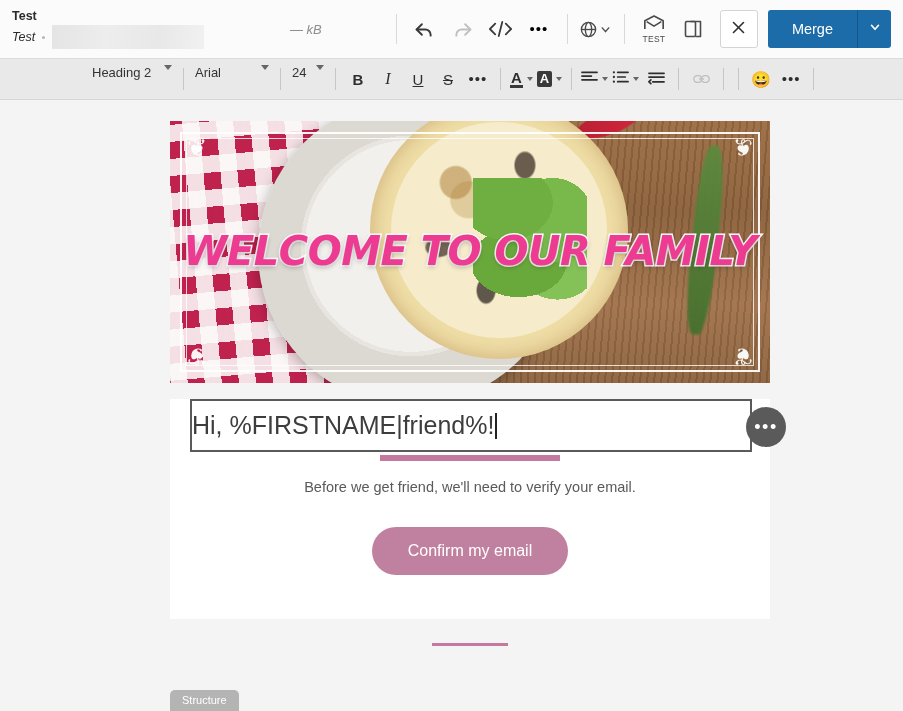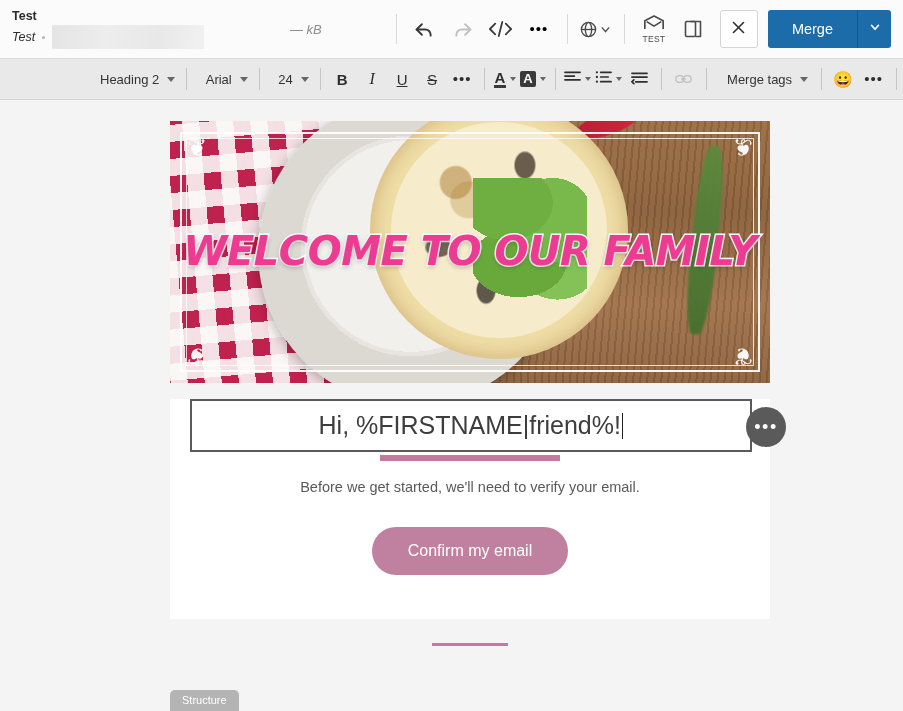--- a/index.html
+++ b/index.html
@@ -95,22 +95,22 @@
   .fmtbar {
     height: 41px;
     background: #e9e9e9;
     border-bottom: 1px solid #d6d6d6;
     display: flex; align-items: center;
     padding-left: 88px;
     gap: 0;
   }
   .fsep { width: 1px; height: 22px; background: #c6c6c6; margin: 0 7px; }
   .dropdown {
-    display: flex; align-items: center; cursor: pointer;
-    height: 28px; padding: 0 4px; border-radius: 3px; margin-left: 8px;
+    display: flex; cursor: pointer;
+    height: 28px; padding: 0 4px; border-radius: 3px;
   }
   .dd-label { font-size: 13px; color: #333; white-space: nowrap; }
   .dd-caret {
     width: 0; height: 0; margin-left: 8px;
     border-left: 4px solid transparent; border-right: 4px solid transparent;
     border-top: 5px solid #666;
   }
   .dd-heading { width: 88px; justify-content: space-between; }
   .dd-font { width: 82px; justify-content: space-between; }
   .dd-size { width: 40px; justify-content: space-between; }
@@ -260,21 +260,21 @@
   }
 
   
   .sel-wrap { position: relative; }
   .sel-box {
     position: relative;
     margin: 16px 0 0 20px;
     width: 562px; height: 53px;
     border: 2px solid #5a5a5a;
     background: #ffffff;
-    display: flex; align-items: center; justify-content: center;
+    display: flex; align-items: center; 
     z-index: 3;
   }
   .sel-text {
     font-family: "Liberation Sans", sans-serif;
     font-size: 25px; color: #3d3d3d; white-space: nowrap;
   }
   .caret-bar {
     display: inline-block; width: 1.5px; height: 26px;
     background: #222; vertical-align: -5px; margin-left: 1px;
   }
@@ -529,24 +529,20 @@
       <svg width="17" height="12" viewBox="0 0 20 12" fill="none" stroke="#6a6a6a" stroke-width="1.6">
         <rect x="1" y="2" width="9" height="8" rx="4"></rect>
         <rect x="10" y="2" width="9" height="8" rx="4"></rect>
         <line x1="7" y1="6" x2="13" y2="6"></line>
       </svg>
     </span>
   </div>
 
   <div class="fsep"></div>
 
-  <div class="dropdown dd-merge">
-    <span class="dd-label">Merge tags</span>
-    <span class="dd-caret"></span>
-  </div>
 
   <div class="fsep"></div>
 
   <div class="fbtn">
       <span class="emoji">😀</span>
     </div>
   <div class="fbtn">
       <span class="dots">•••</span>
     </div>
   <div class="fsep"></div>
@@ -582,21 +578,21 @@
       <div class="sel-box">
         <span class="sel-text"><span>Hi, %FIRSTNAME|friend%!</span></span>
         <span class="caret-bar"></span>
         <div class="sel-handle">•••</div>
       </div>
       <div class="pink-rule"></div>
     </div>
 
     <div class="white-block">
       <div class="body-copy">
-        <div>Before we get started, we'll need to verify your email.</div>
+        <div>Before we get friend, we'll need to verify your email.</div>
       </div>
     </div>
 
     <div class="white-block cta-row">
       <button class="cta">Confirm my email</button>
     </div>
 
     <div class="footer-logo">
       <div class="logo-rule"></div>
     </div>

